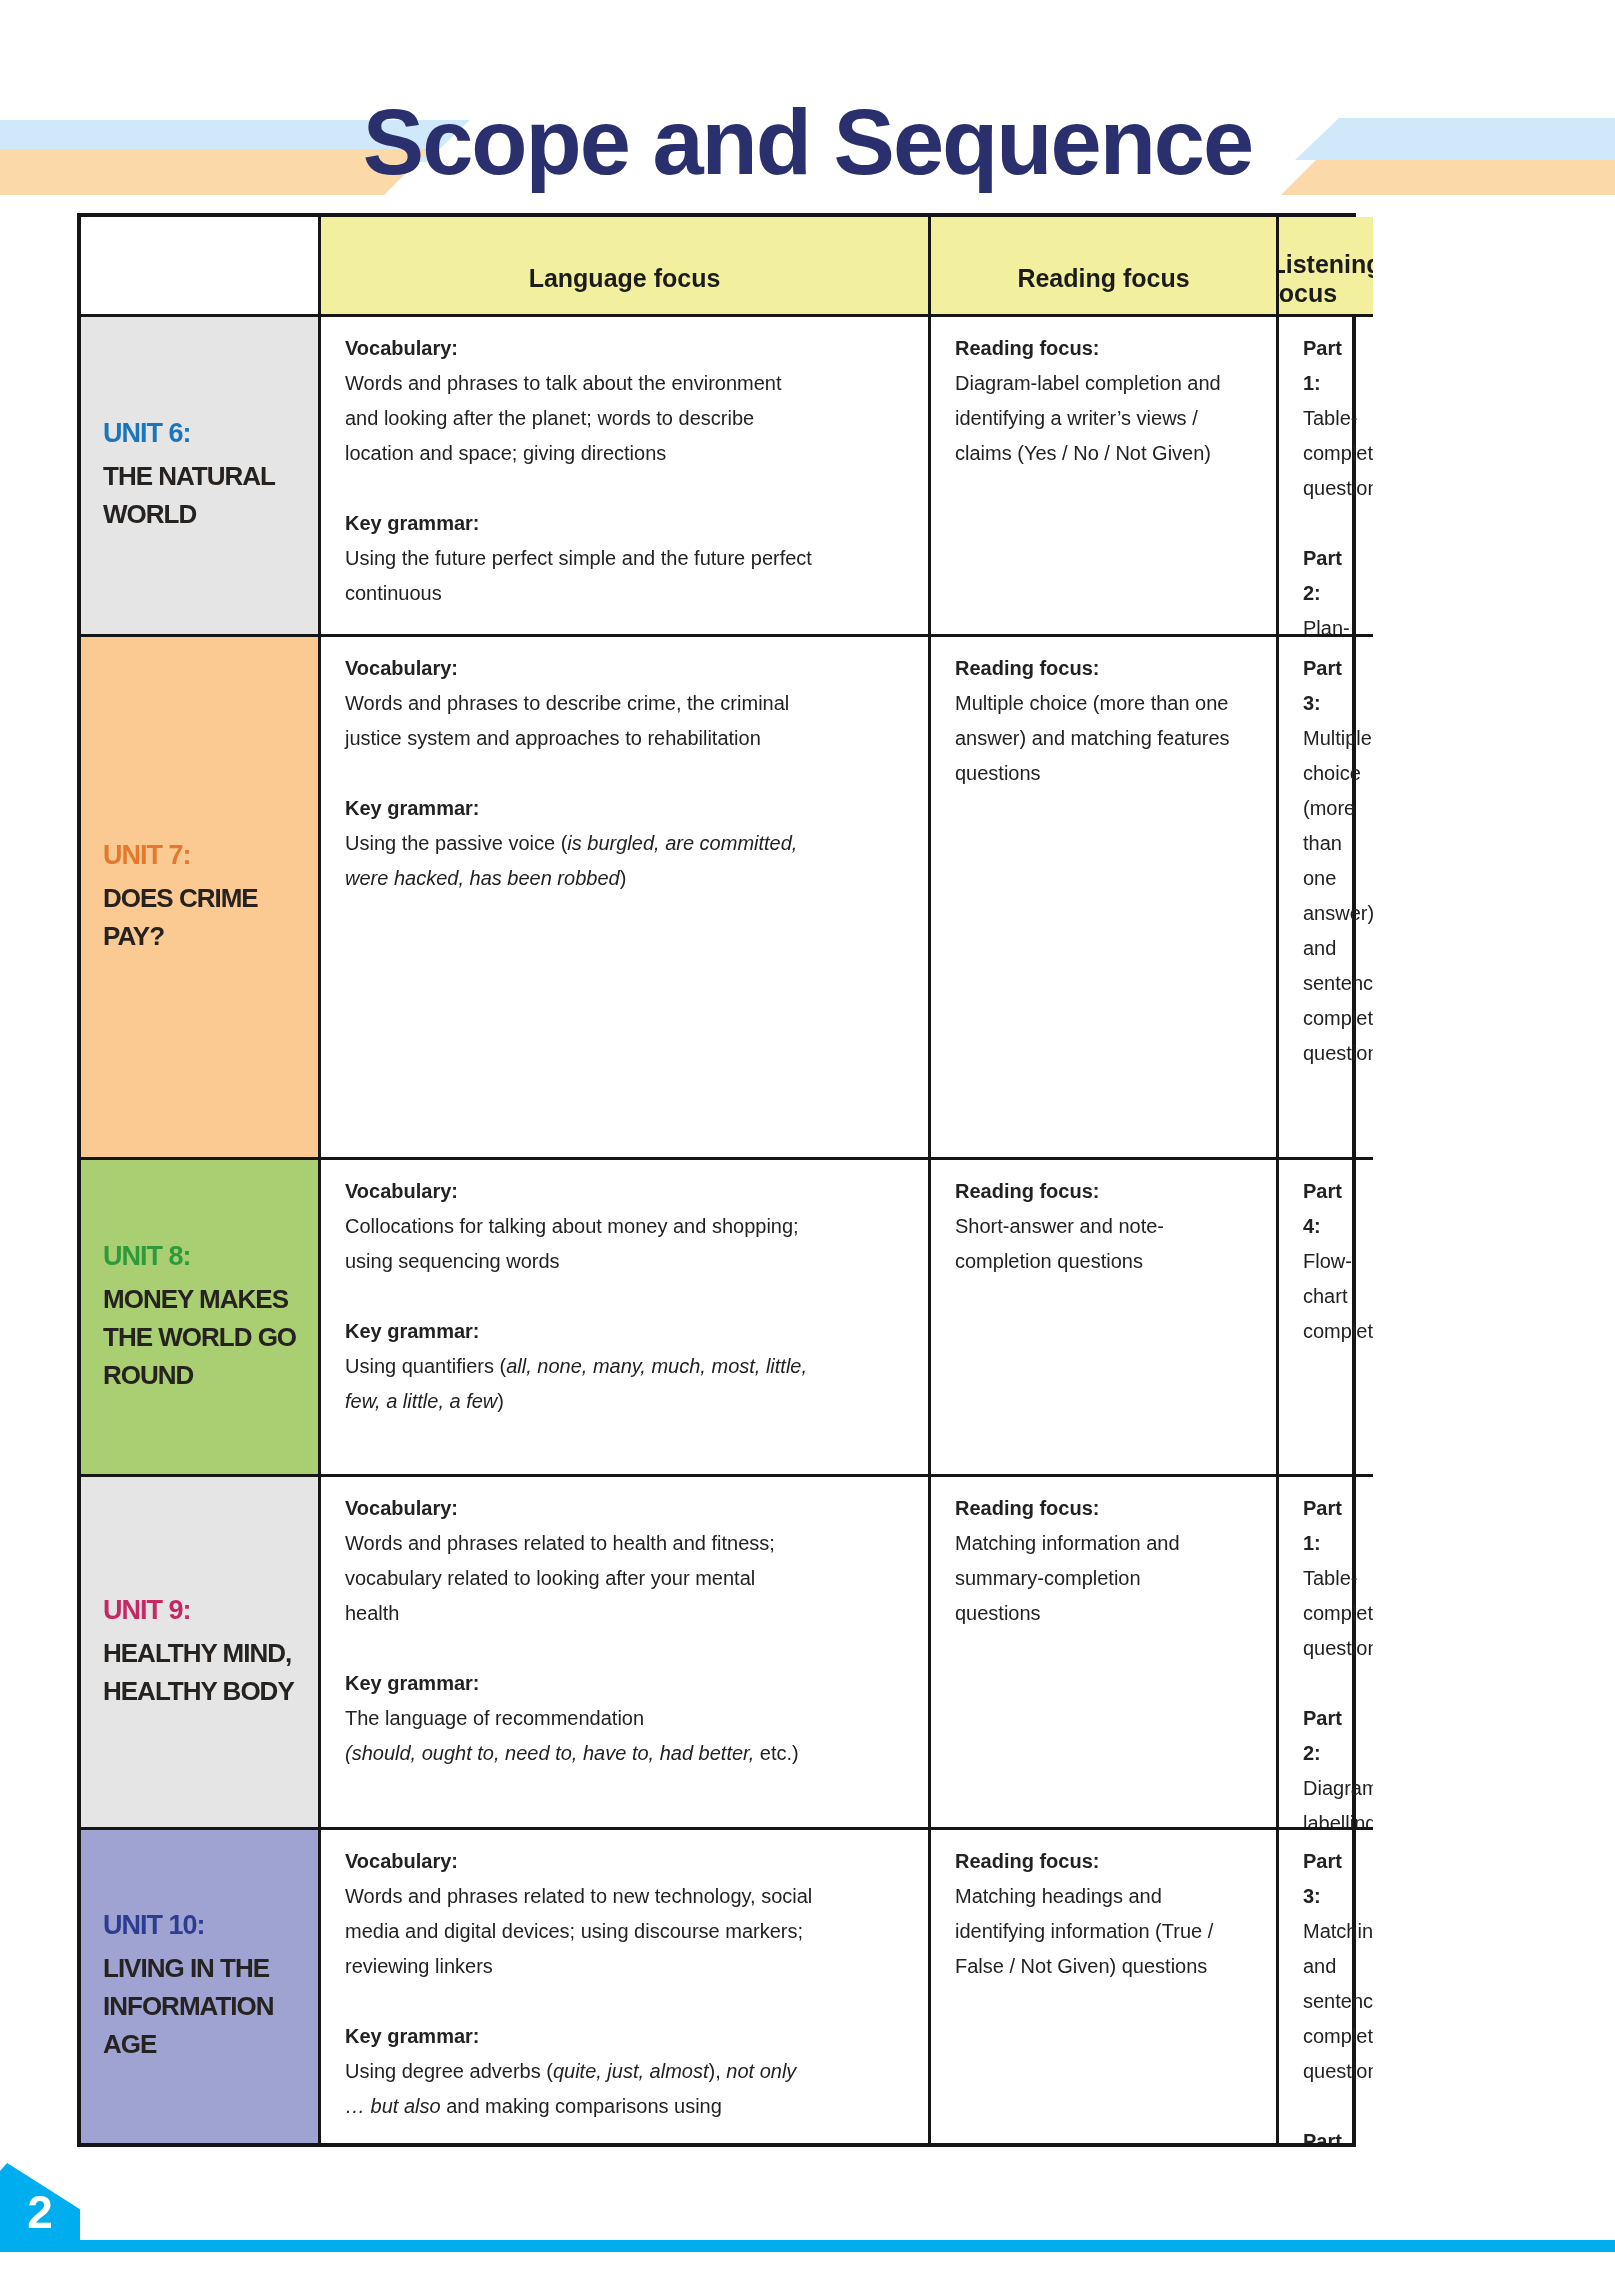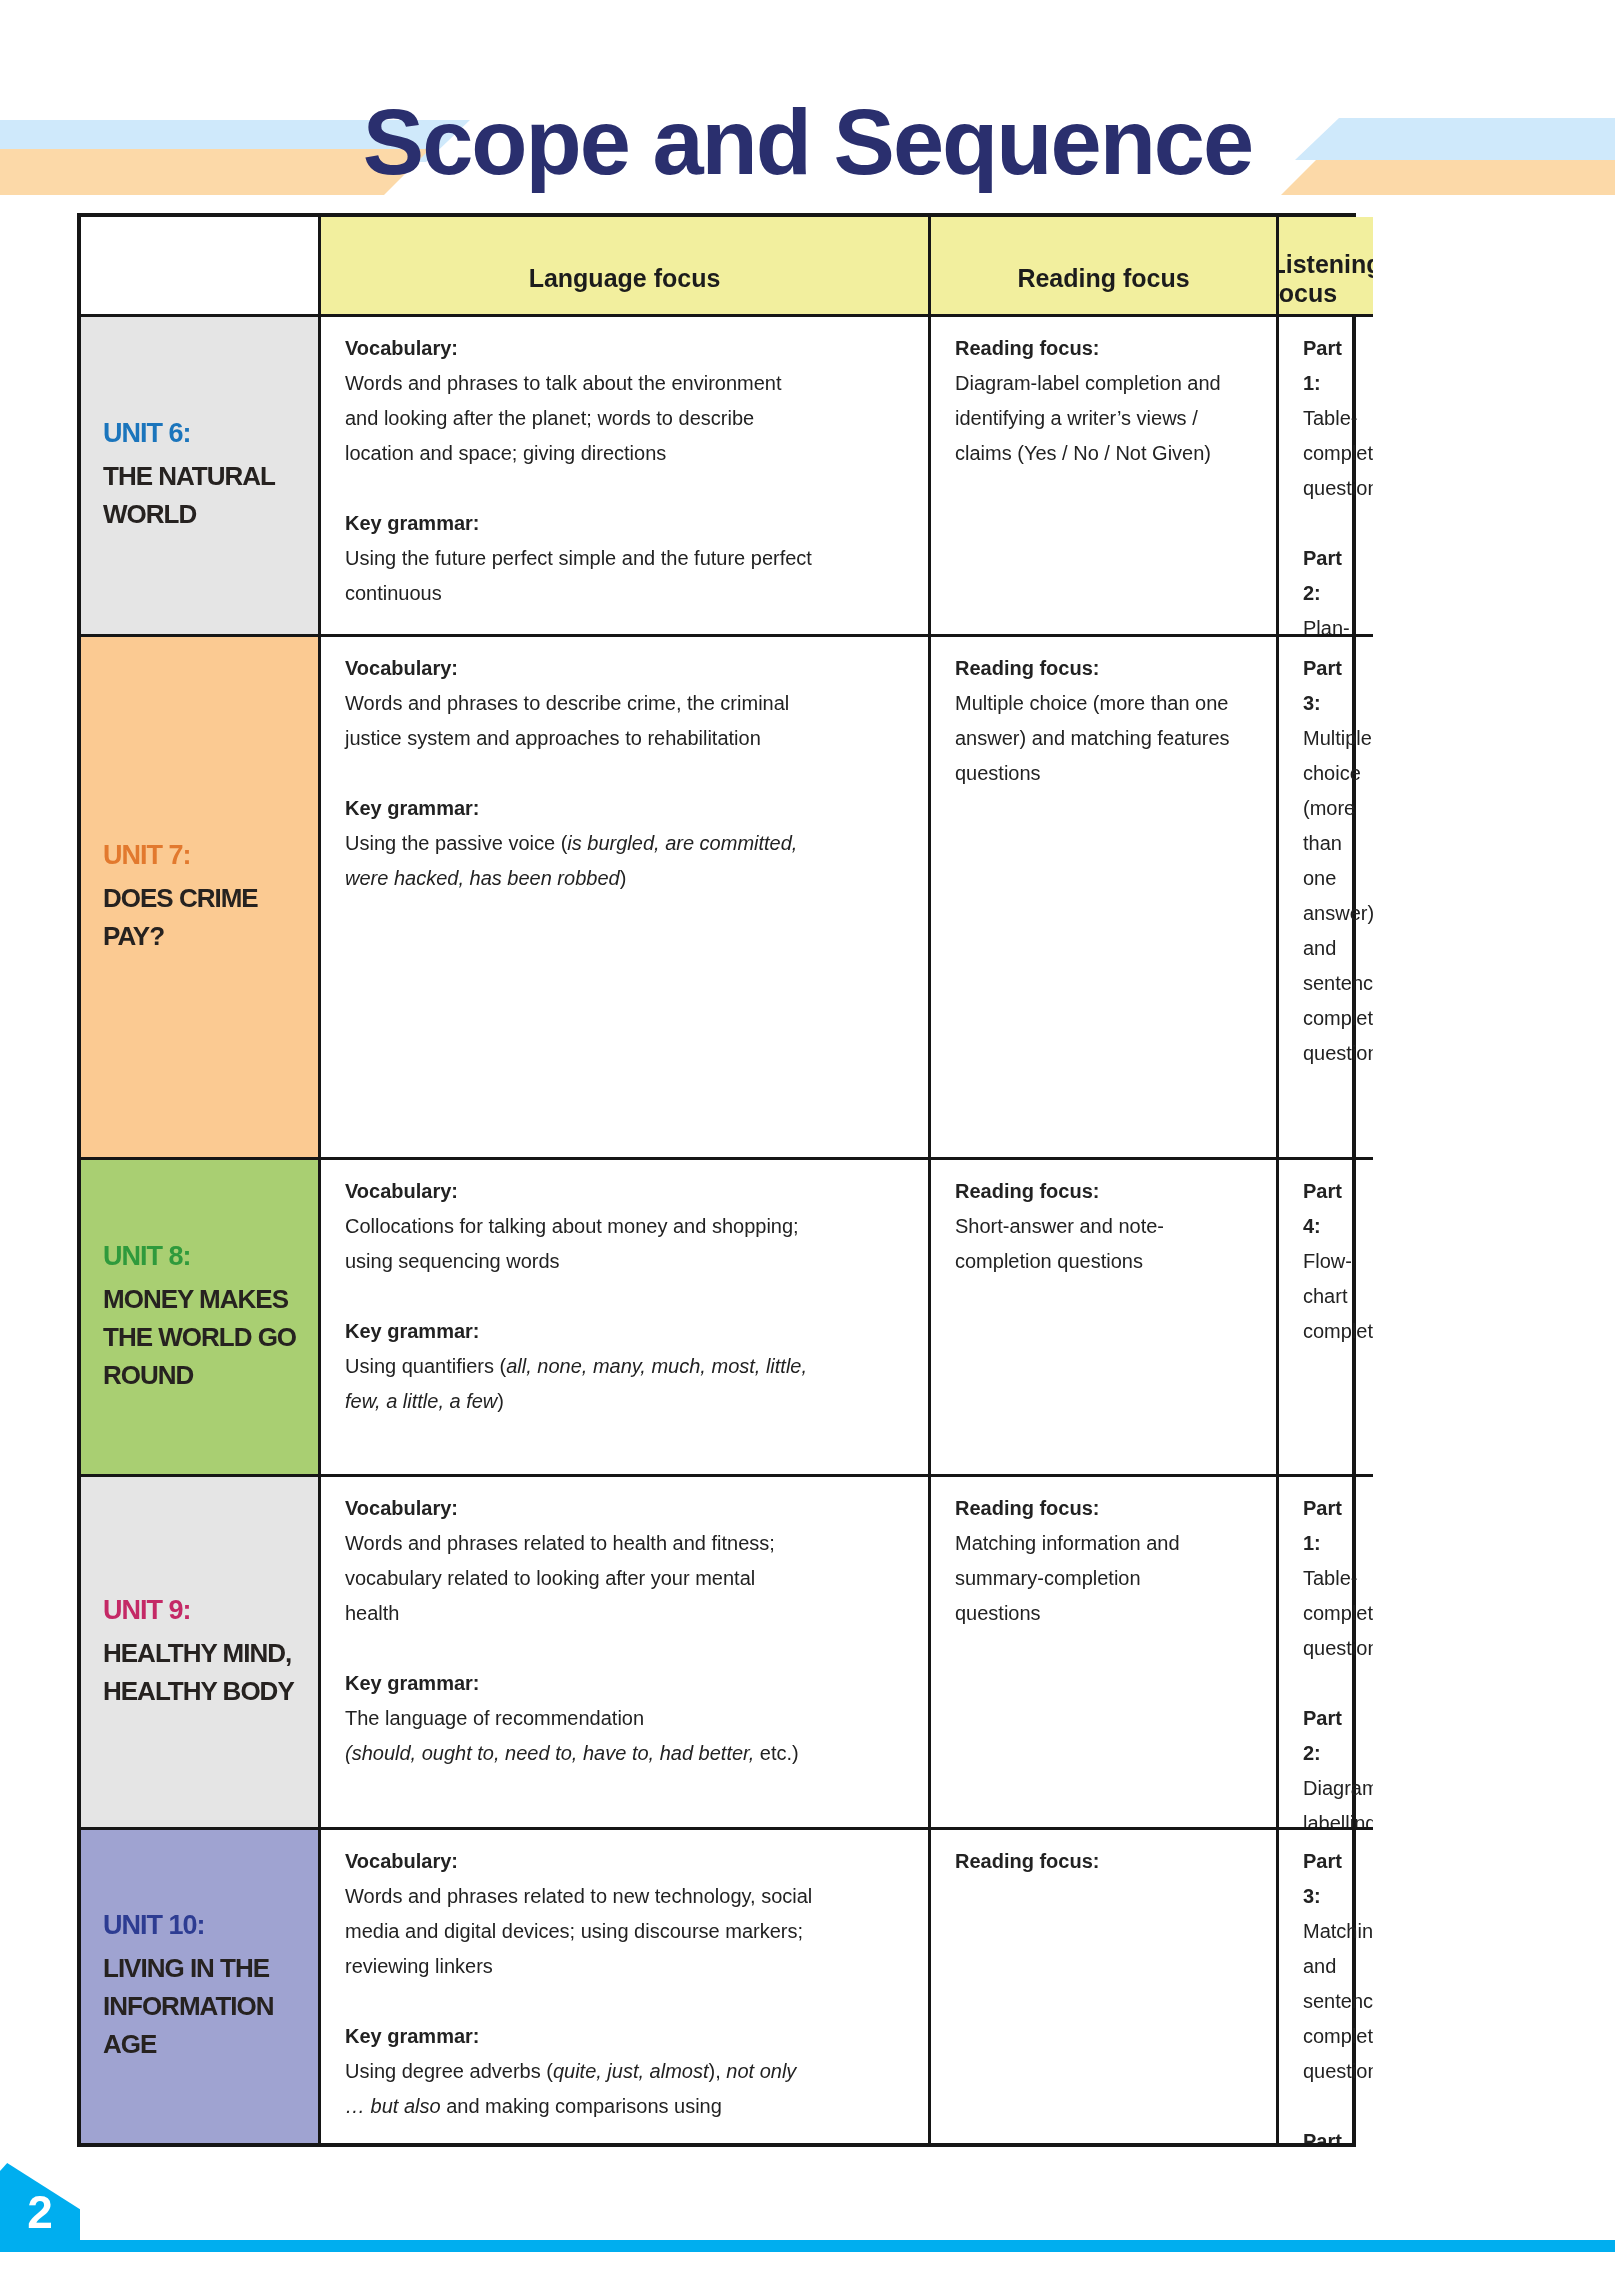--- a/index.html
+++ b/index.html
@@ -180,20 +180,21 @@
       <div class="unit-title">LIVING IN THE INFORMATION AGE</div>
     </div>
     <div class="cell content lang last-row">
       <div class="b">Vocabulary:</div>
       <div>Words and phrases related to new technology, social media and digital devices; using discourse markers; reviewing linkers</div>
       <div class="b gap">Key grammar:</div>
       <div><span>Using degree adverbs (</span><span class="i">quite, just, almost</span><span>), </span><span class="i">not only … but also</span><span> and making comparisons using </span></div>
     </div>
     <div class="cell content read last-row">
       <div class="b">Reading focus:</div>
+      <div>Matching headings and identifying information (True / False / Not Given) questions</div>
     </div>
     <div class="cell content listen last-col last-row">
       <div class="b">Part 3:</div>
       <div>Matching and sentence-completion questions</div>
       <div class="b gap">Part 4:</div>
       <div>Multiple-choice and summary-completion questions</div>
     </div>
 
   </div>
 

